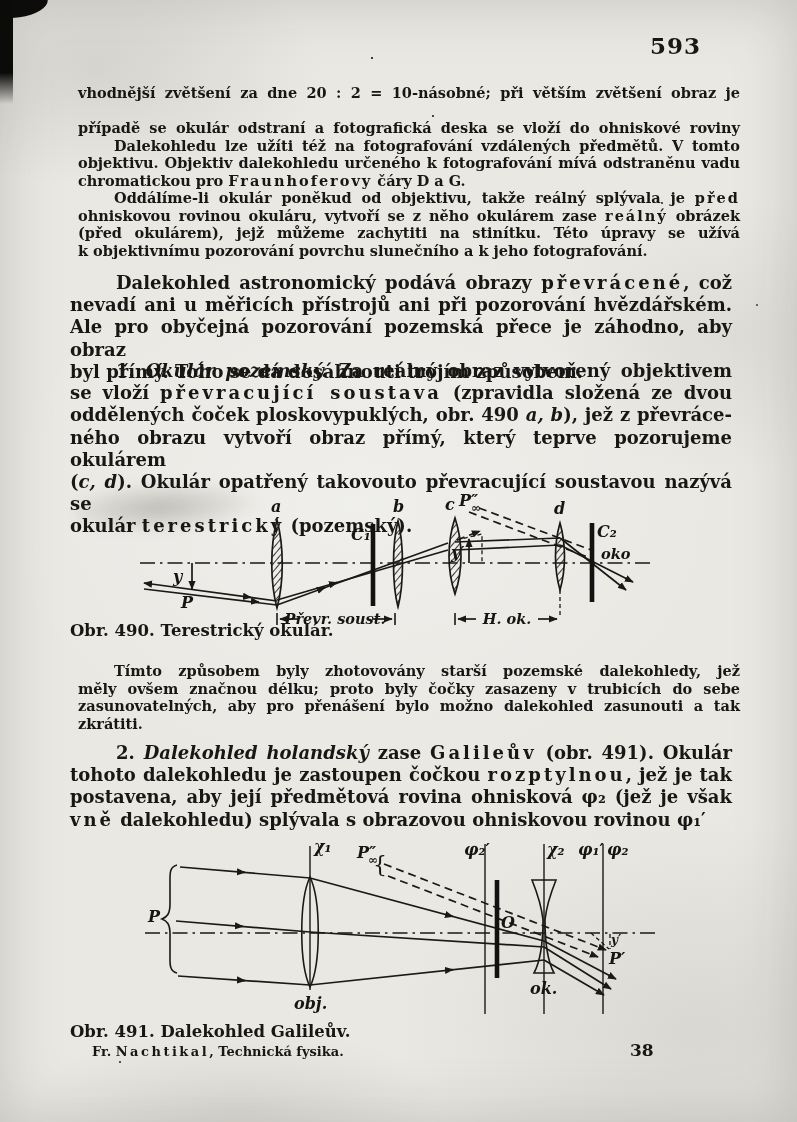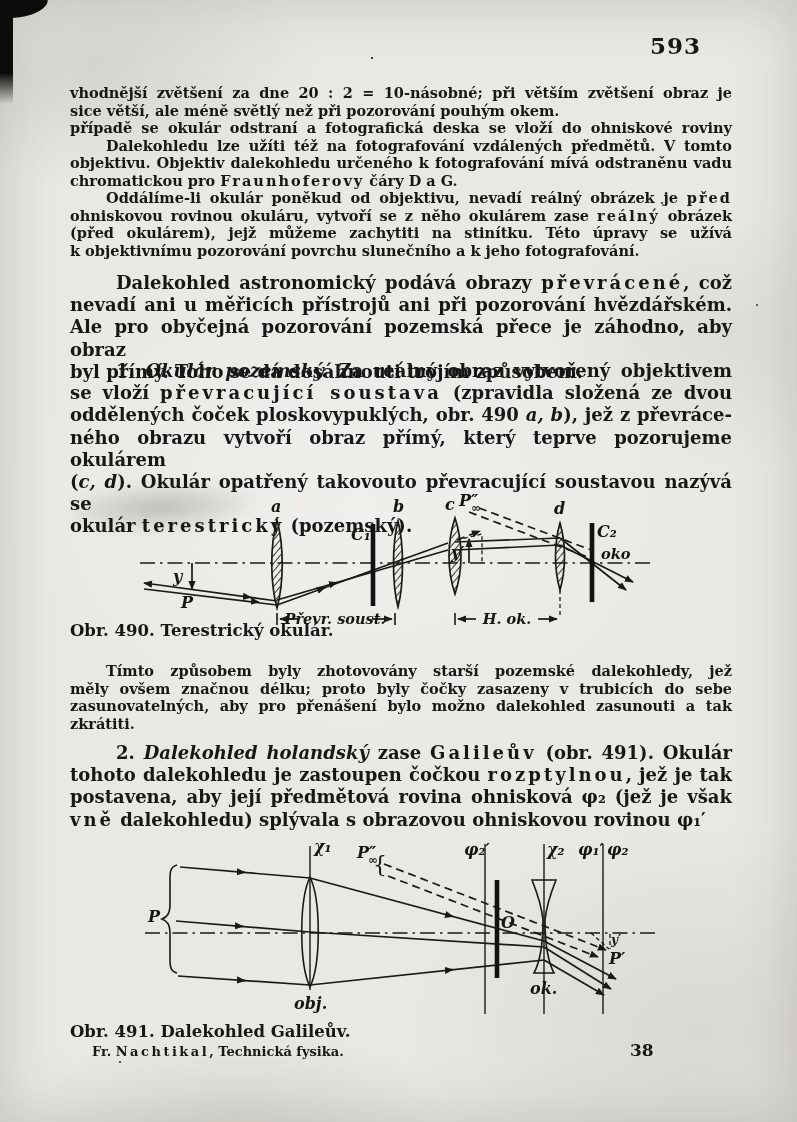--- a/index.html
+++ b/index.html
@@ -23,21 +23,21 @@
   }
   .edge-bar{position:absolute;left:0;top:0;width:13px;height:104px;
     background:linear-gradient(to bottom,#0b0b0a 70%,rgba(11,11,10,0));}
   .corner-blob{position:absolute;left:-8px;top:-9px;width:56px;height:26px;background:#0c0c0b;
     border-radius:0 65% 75% 40%;transform:rotate(-7deg);}
   .ghost-smudge{position:absolute;left:74px;top:480px;width:190px;height:54px;
     background:radial-gradient(ellipse at 45% 50%, rgba(105,105,96,.34), transparent 70%);
     filter:blur(5px);transform:rotate(-3deg);}
   .page-number{position:absolute;left:650px;top:32px;font-size:23px;font-weight:700;letter-spacing:1px;}
   .block{position:absolute;left:70px;width:662px;}
-  .small{font-size:14.5px;line-height:17.6px;font-weight:600;}
+  .small{font-size:14.5px;line-height:17.6px;font-weight:600;margin-left:8px;}
   .large{font-size:18px;line-height:22.2px;font-weight:700;}
   .tline{width:100%;}
   .just{text-align:justify;text-align-last:justify;}
   .ind{text-indent:36px;}
   .large .ind{text-indent:46px;}
   .seg-i{font-style:italic;}
   .seg-sp{letter-spacing:3px;text-align:center;}
   .small .seg-sp{letter-spacing:2px;}
   .caption{position:absolute;left:70px;width:640px;text-align:left;
     font-weight:700;font-size:16.5px;}
@@ -65,30 +65,29 @@
 <div class="page">
 
   <div class="corner-blob"></div>
   <div class="edge-bar"></div>
   <div class="ghost-smudge"></div>
 
   <div class="page-number">593</div>
 
   <div class="block small" style="top:84px">
       <div class="tline just"><span class="seg-n">vhodnější zvětšení za dne 20 : 2 = 10-násobné; při větším zvětšení obraz je</span></div>
-      <div class="tline"><span class="seg-n">sice větší, ale méně světlý než při pozorování pouhým okem.</span></div>
     </div>
   <div class="block small" style="top:119px">
       <div class="tline just"><span class="seg-n">případě se okulár odstraní a fotografická deska se vloží do ohniskové roviny</span></div>
       <div class="tline just ind"><span class="seg-n">Dalekohledu lze užíti též na fotografování vzdálených předmětů. V tomto</span></div>
       <div class="tline just"><span class="seg-n">objektivu. Objektiv dalekohledu určeného k fotografování mívá odstraněnu vadu</span></div>
       <div class="tline"><span class="seg-n">chromatickou pro </span><span class="seg-sp">Fraunhoferovy</span><span class="seg-n"> čáry D a G.</span></div>
     </div>
   <div class="block small" style="top:189px">
-      <div class="tline just ind"><span class="seg-n">Oddálíme-li okulár poněkud od objektivu, nevadí reálný obrázek je </span><span class="seg-sp">před</span></div>
+      <div class="tline just ind"><span class="seg-n">Oddálíme-li okulár poněkud od objektivu, takže reálný splývala je </span><span class="seg-sp">před</span></div>
       <div class="tline just"><span class="seg-n">ohniskovou rovinou okuláru, vytvoří se z něho okulárem zase </span><span class="seg-sp">reálný</span><span class="seg-n"> obrázek</span></div>
       <div class="tline just"><span class="seg-n">(před okulárem), jejž můžeme zachytiti na stinítku. Této úpravy se užívá</span></div>
       <div class="tline"><span class="seg-n">k objektivnímu pozorování povrchu slunečního a k jeho fotografování.</span></div>
     </div>
   <div class="block large" style="top:272px">
       <div class="tline just ind"><span class="seg-n">Dalekohled astronomický podává obrazy </span><span class="seg-sp">převrácené</span><span class="seg-n">, což</span></div>
       <div class="tline just"><span class="seg-n">nevadí ani u měřicích přístrojů ani při pozorování hvězdářském.</span></div>
       <div class="tline just"><span class="seg-n">Ale pro obyčejná pozorování pozemská přece je záhodno, aby obraz</span></div>
       <div class="tline"><span class="seg-n">byl přímý. Toho se dá dosáhnouti trojím způsobem.</span></div>
     </div>

